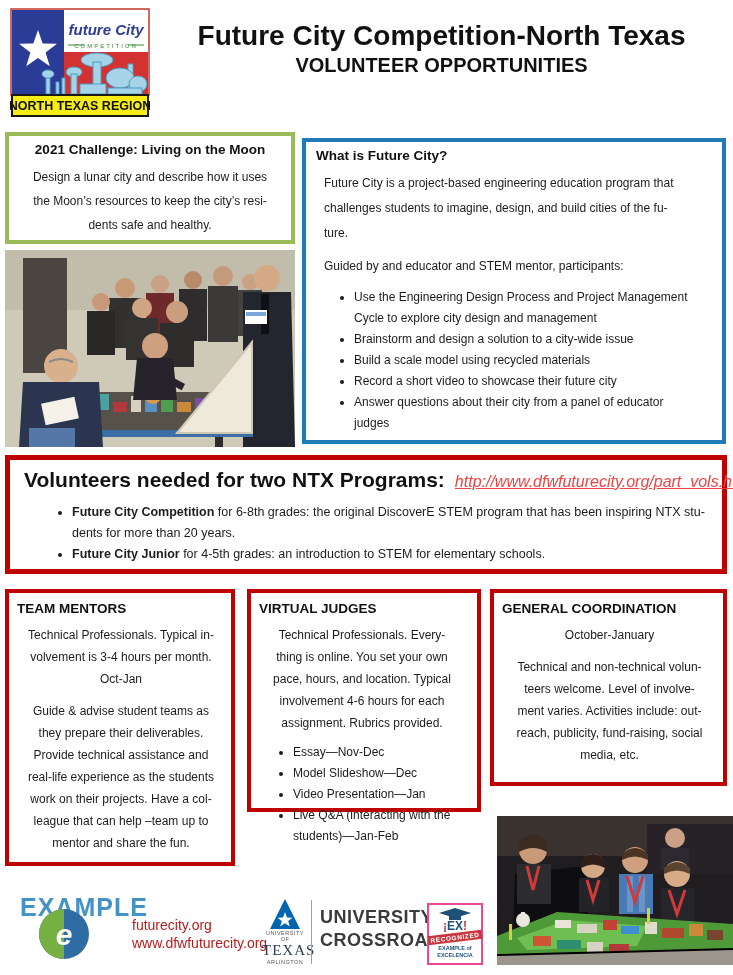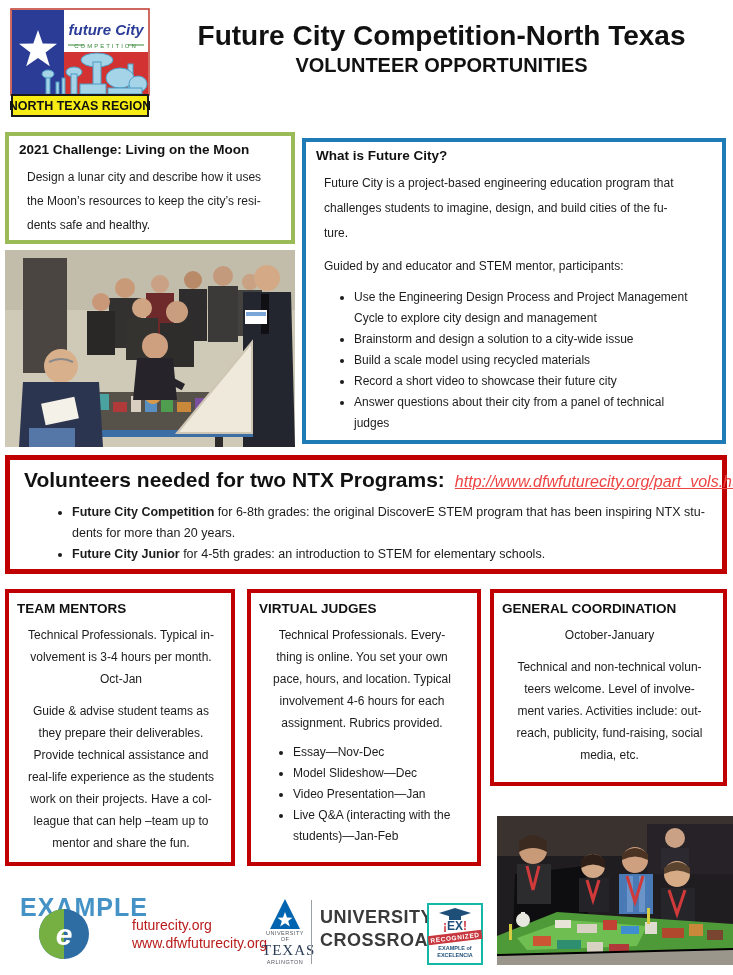--- a/index.html
+++ b/index.html
@@ -6,21 +6,21 @@
   body{
     width:733px;height:975px;position:relative;background:#ffffff;
     font-family:"Liberation Sans", sans-serif;color:#1c1c1c;overflow:hidden;
   }
   .abs{position:absolute;}
   
   .title-line1{left:150px;top:20px;width:583px;text-align:center;font-size:28px;font-weight:bold;color:#111;}
   .title-line2{left:150px;top:54px;width:583px;text-align:center;font-size:20px;font-weight:bold;color:#111;}
   
   .box{position:absolute;background:#fff;box-sizing:border-box;}
-  .box-green{border:4px solid #9bbb59;}
+  .box-green{border:4px solid #9bbb59;text-align:center;}
   .box-blue{border:4px solid #1f7bb6;}
   .box-red{border:4px solid #c00000;}
   .box-red-thick{border:5px solid #c00000;}
   .pad{padding:6px 10px 8px 10px;}
   .box-title{font-size:13.5px;font-weight:bold;color:#111;margin:0 0 4px 0;}
   .body-text{font-size:12px;line-height:24px;white-space:pre;margin:8px;}
   .lh22{line-height:22px;text-align:center;}
   .lh25{line-height:25px;}
   .mt8{margin-top:8px;}
   .mt10{margin-top:10px;}
@@ -33,21 +33,21 @@
   .vol-head{font-size:21px;font-weight:bold;white-space:nowrap;color:#111;}
   .vol-link{font-size:16px;font-weight:normal;font-style:italic;color:#ef4444;text-decoration:underline;margin-left:10px;}
   
   .discover-word{left:20px;top:893px;font-size:25px;font-weight:bold;letter-spacing:1px;color:#4593c6;}
   .url-lines{left:103px;top:916px;font-size:14px;color:#b91c1c;line-height:18px;white-space:pre;margin-left:29px;}
   .uta{left:262px;top:898px;width:46px;text-align:center;}
   .uta .tiny{font-size:5.5px;letter-spacing:.5px;color:#55575e;}
   .uta .texas{font-family:"Liberation Serif", serif;font-size:15px;letter-spacing:1px;color:#2c3e57;}
   .divider{left:311px;top:900px;width:1px;height:64px;background:#9aa0a6;}
   .crossroads{left:320px;top:906px;font-size:18px;font-weight:bold;color:#3a3a3a;line-height:23px;letter-spacing:.5px;}
-  .ex-box{left:427px;top:903px;width:56px;height:62px;border:2px solid #14b8a6;background:#fff;box-sizing:border-box;text-align:center;}
+  .ex-box{left:427px;top:903px;width:56px;height:62px;border:2px solid #ec4899;background:#fff;box-sizing:border-box;text-align:center;}
   .ex-name{font-size:12px;font-weight:bold;color:#1e4f79;line-height:10px;}
   .ex-red{color:#c8373e;}
   .ex-ribbon{width:54px;margin:2px 0 0 -1px;background:#c8373e;color:#fff;font-size:6.5px;font-weight:bold;letter-spacing:.6px;line-height:9px;transform:rotate(-7deg);}
   .ex-small{font-size:5.5px;font-weight:bold;color:#1e4f79;line-height:7px;margin-top:3px;}
 </style>
 </head>
 <body>
 
 <div class="abs" style="left:10px;top:8px;width:140px;height:110px;">
   <svg width="140" height="110" viewBox="0 0 140 110">
@@ -95,21 +95,21 @@
   <p class="body-text lh25">Future City is a project-based engineering education program that
 challenges students to imagine, design, and build cities of the fu-
 ture.</p>
   <p class="body-text lh25 mt8">Guided by and educator and STEM mentor, participants:</p>
   <ul class="bullets">
       <li>Use the Engineering Design Process and Project Management
 Cycle to explore city design and management</li>
       <li>Brainstorm and design a solution to a city-wide issue</li>
       <li>Build a scale model using recycled materials</li>
       <li>Record a short video to showcase their future city</li>
-      <li>Answer questions about their city from a panel of technical
+      <li>Answer questions about their city from a panel of educator
 judges</li>
     </ul>
 </div>
 
 <div class="abs" style="left:5px;top:250px;width:290px;height:197px;">
   <svg width="290" height="197" viewBox="0 0 290 197">
     <rect width="290" height="197" fill="#cfc9b8"></rect>
     <rect y="0" width="290" height="60" fill="#c2bcab"></rect>
     <rect x="18" y="8" width="44" height="115" fill="#4a4540"></rect>
 
@@ -188,21 +188,21 @@
 Oct-Jan</p>
   <p class="body-text lh22 mt10">Guide &amp; advise student teams as
 they prepare their deliverables.
 Provide technical assistance and
 real-life experience as the students
 work on their projects. Have a col-
 league that can help –team up to
 mentor and share the fun.</p>
 </div>
 
-<div class="box box-red" style="left:247px;top:589px;width:234px;height:277px;padding:8px 12px 8px 8px;">
+<div class="box box-red" style="left:247px;top:589px;width:234px;height:223px;padding:8px 12px 8px 8px;">
   <div class="box-title">VIRTUAL JUDGES</div>
   <p class="body-text lh22">Technical Professionals. Every-
 thing is online. You set your own
 pace, hours, and location. Typical
 involvement 4-6 hours for each
 assignment. Rubrics provided.</p>
   <ul class="bullets-col">
       <li>Essay—Nov-Dec</li>
       <li>Model Slideshow—Dec</li>
       <li>Video Presentation—Jan</li>

